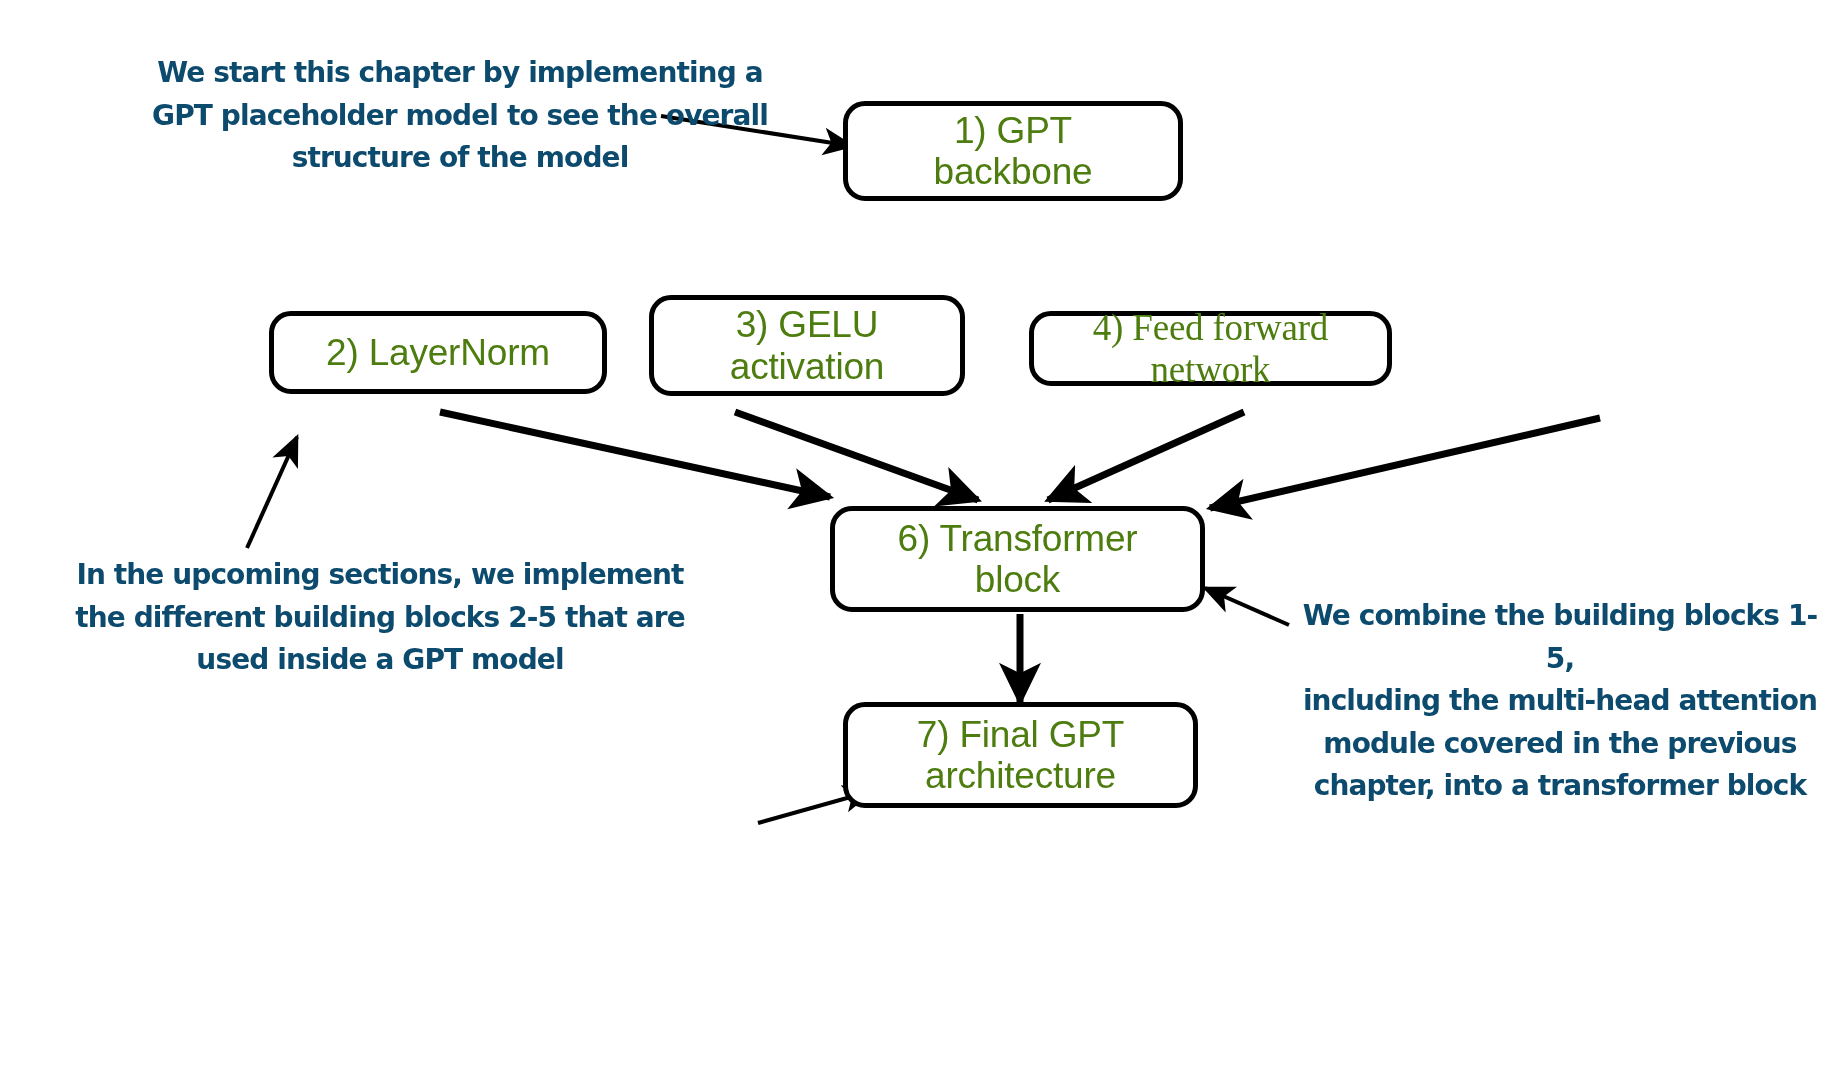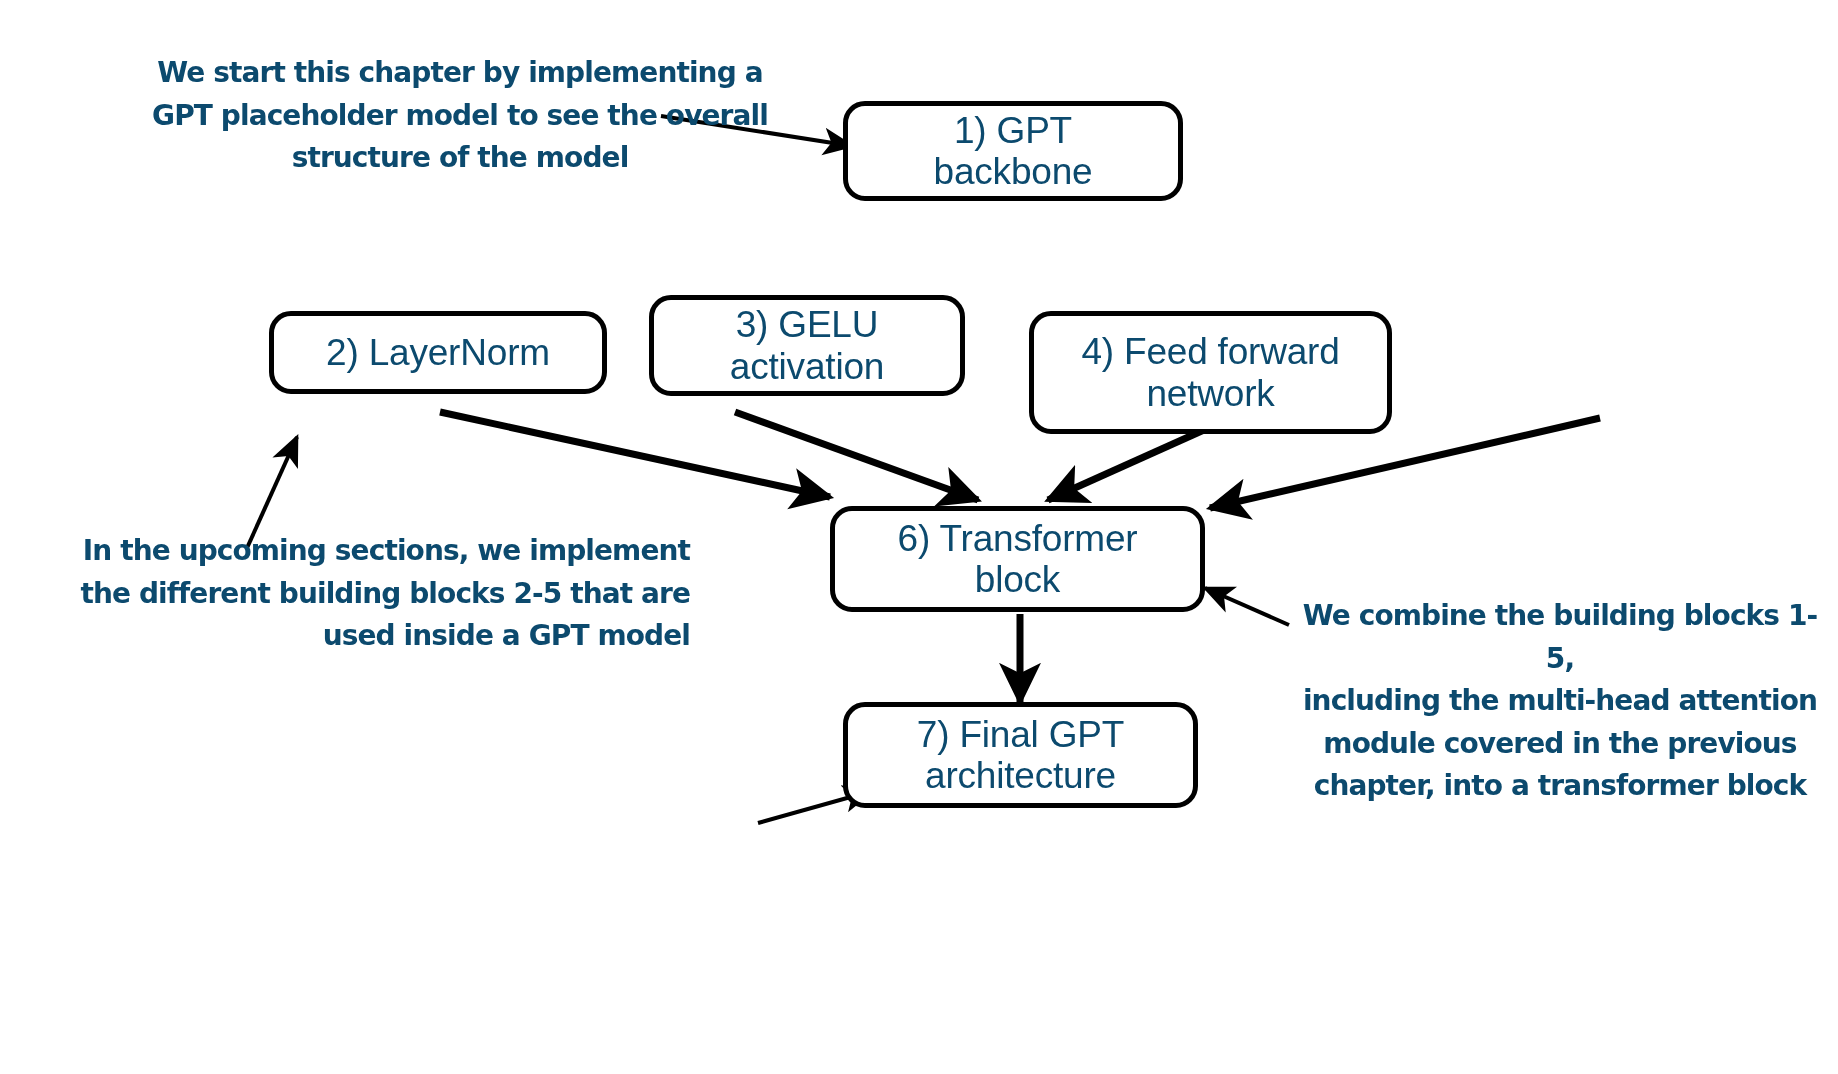--- a/index.html
+++ b/index.html
@@ -29,21 +29,21 @@
     border-radius: 22px;
     background: #ffffff;
     display: flex;
     align-items: center;
     justify-content: center;
     text-align: center;
     font-family: "Liberation Sans", sans-serif;
     font-weight: 400;
     font-size: 37px;
     line-height: 1.12;
-    color: #0c4a6e;
+    color: #4d7c0f;
     letter-spacing: -0.2px;
     z-index: 3;
   }
   .node .label { display: block; padding: 0 6px; }
   .note {
     position: absolute;
     font-family: "DejaVu Sans", sans-serif;
     font-weight: bold;
     font-size: 28px;
     line-height: 1.52;
@@ -111,38 +111,38 @@
   </div>
 
   <div class="node" style="left:269px; top:311px; width:338px; height:83px;">
     <span class="label">2) LayerNorm</span>
   </div>
 
   <div class="node" style="left:649px; top:295px; width:316px; height:101px;align-items:center;">
     <span class="label">3) GELU<br>activation</span>
   </div>
 
-  <div class="node" style="left:1029px; top:311px; width:363px; height:123px;">
+  <div class="node" style="left:1029px; top:311px; width:363px; height:75px;font-family:Liberation Serif, serif;">
     <span class="label">4) Feed forward<br>network</span>
   </div>
 
 
   <div class="node" style="left:830px; top:506px; width:375px; height:106px;">
     <span class="label">6) Transformer<br>block</span>
   </div>
 
   <div class="node" style="left:843px; top:702px; width:355px; height:106px;">
     <span class="label">7) Final GPT<br>architecture</span>
   </div>
 
   <div class="note" style="left:150px; top:52px; width:620px;">We start this chapter by implementing a
 GPT placeholder model to see the overall
 structure of the model</div>
 
-  <div class="note" style="left:70px; top:530px; width:620px;text-align:right;">In the upcoming sections, we implement
+  <div class="note" style="left:70px; top:554px; width:620px;">In the upcoming sections, we implement
 the different building blocks 2-5 that are
 used inside a GPT model</div>
 
   <div class="note" style="left:1300px; top:595px; width:520px;">We combine the building blocks 1-5,
 including the multi-head attention
 module covered in the previous
 chapter, into a transformer block</div>
 
 
 </div>

